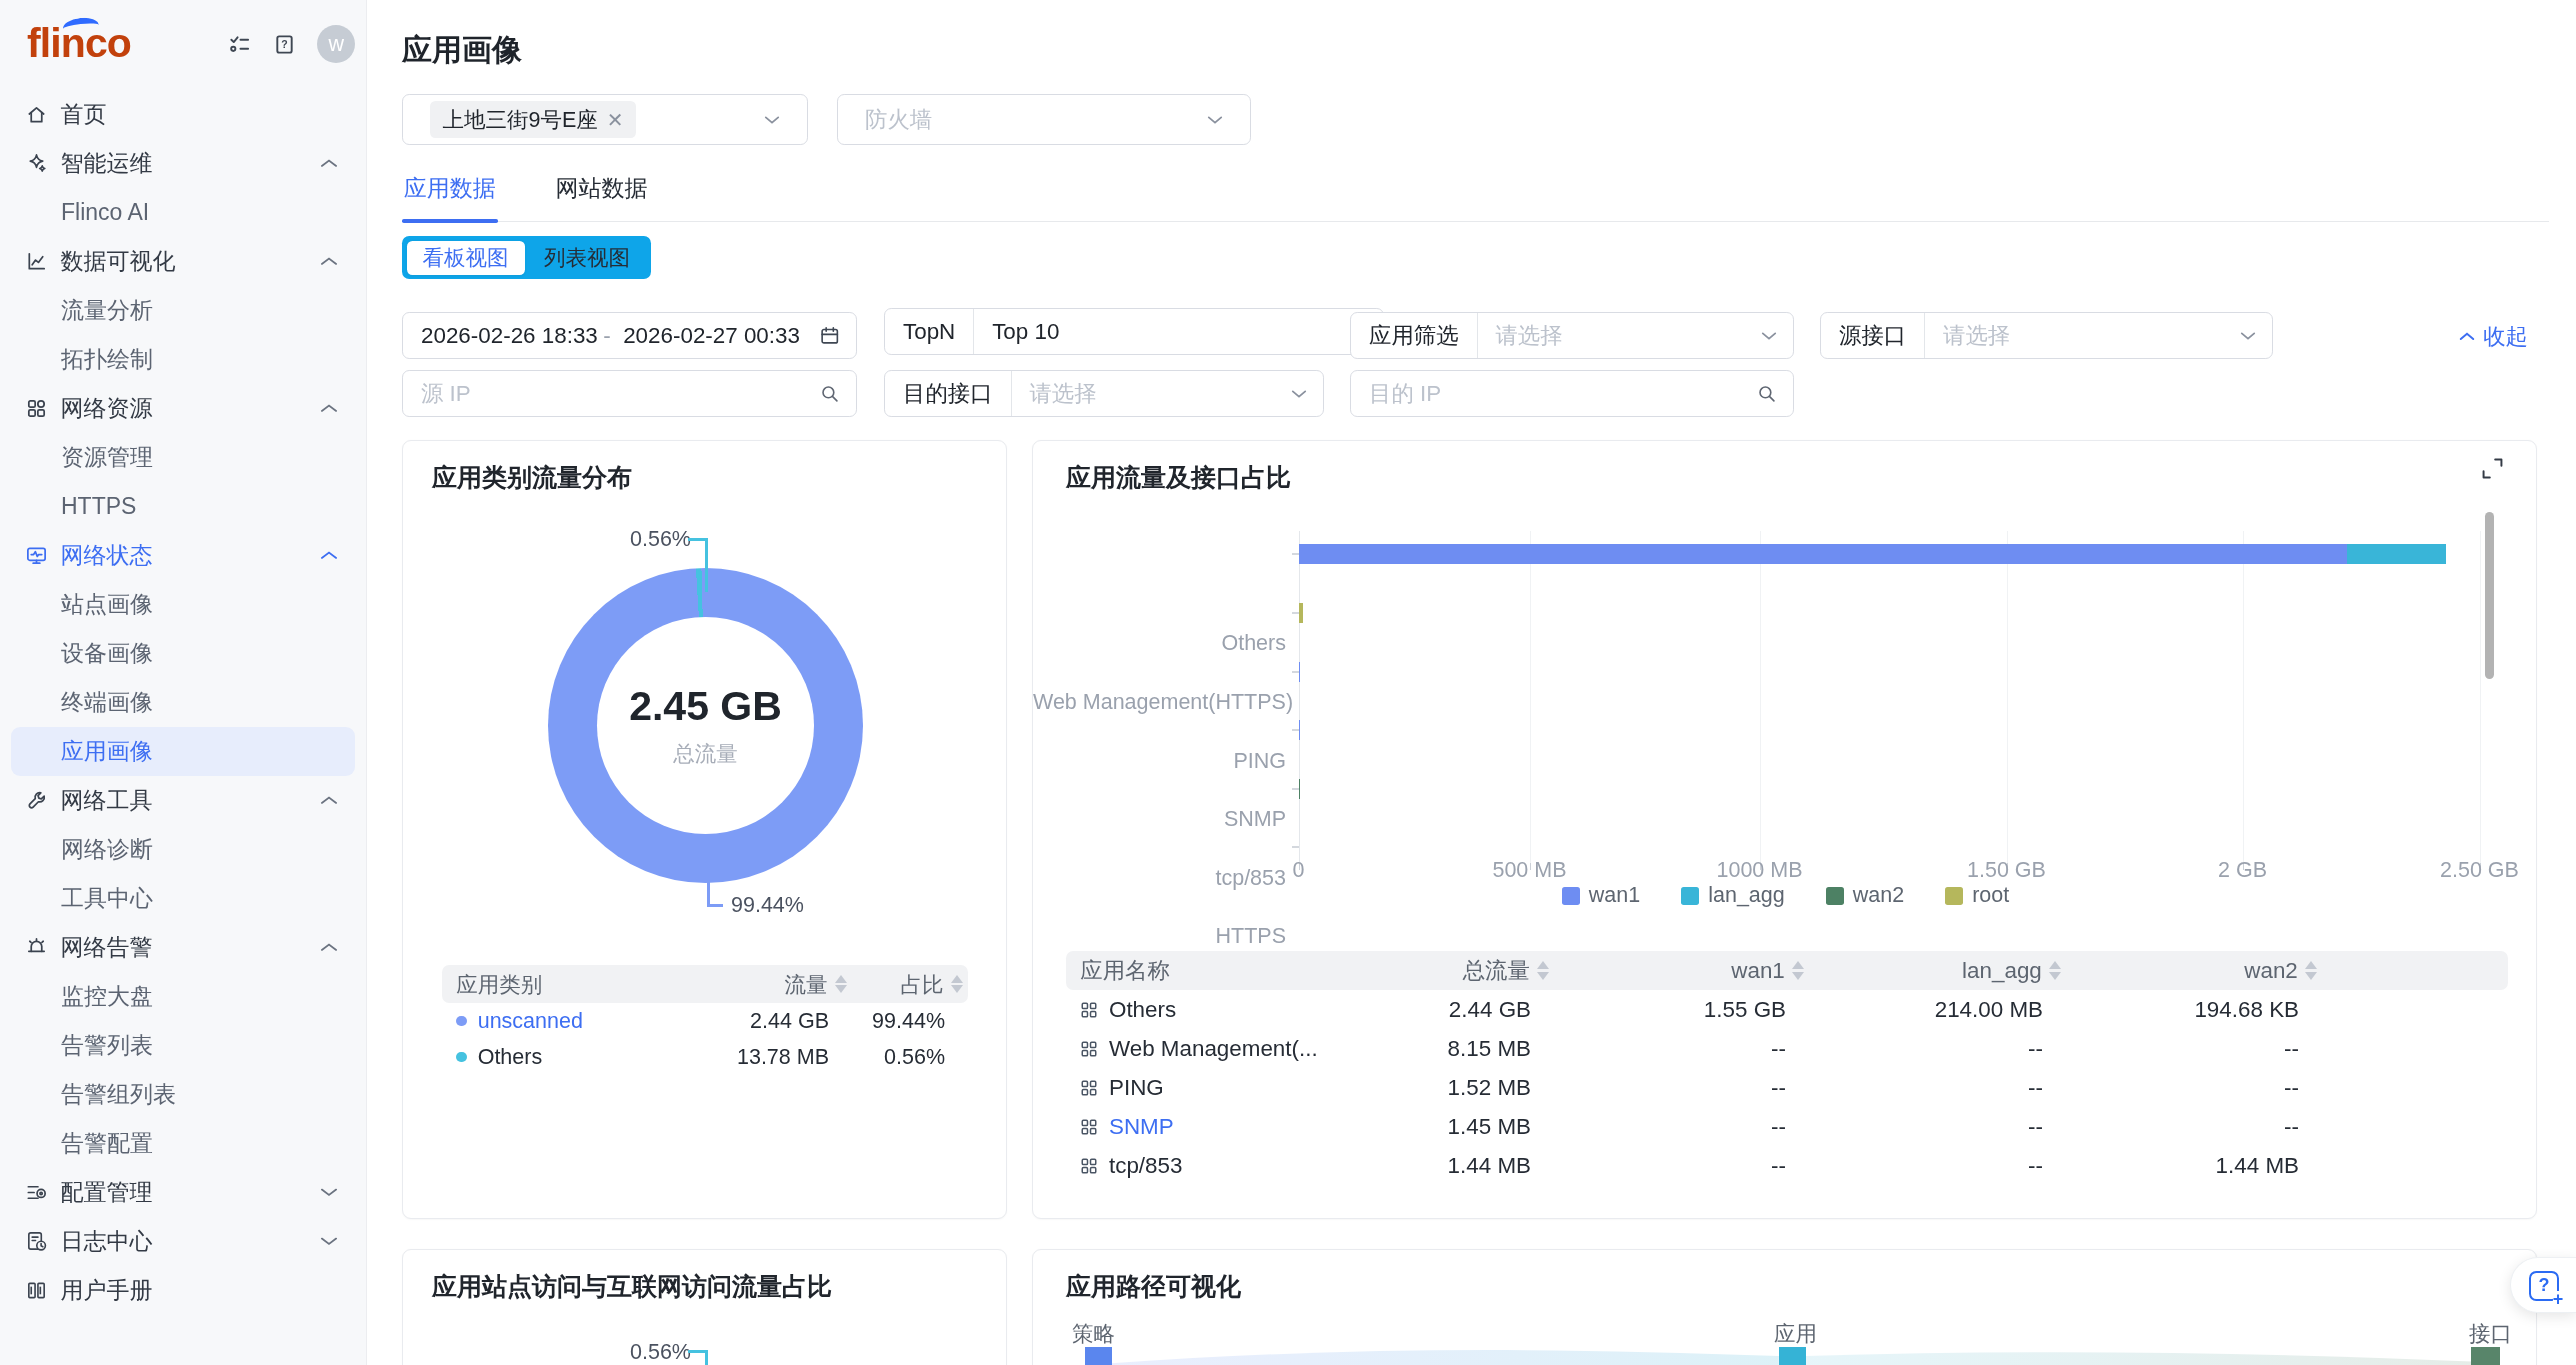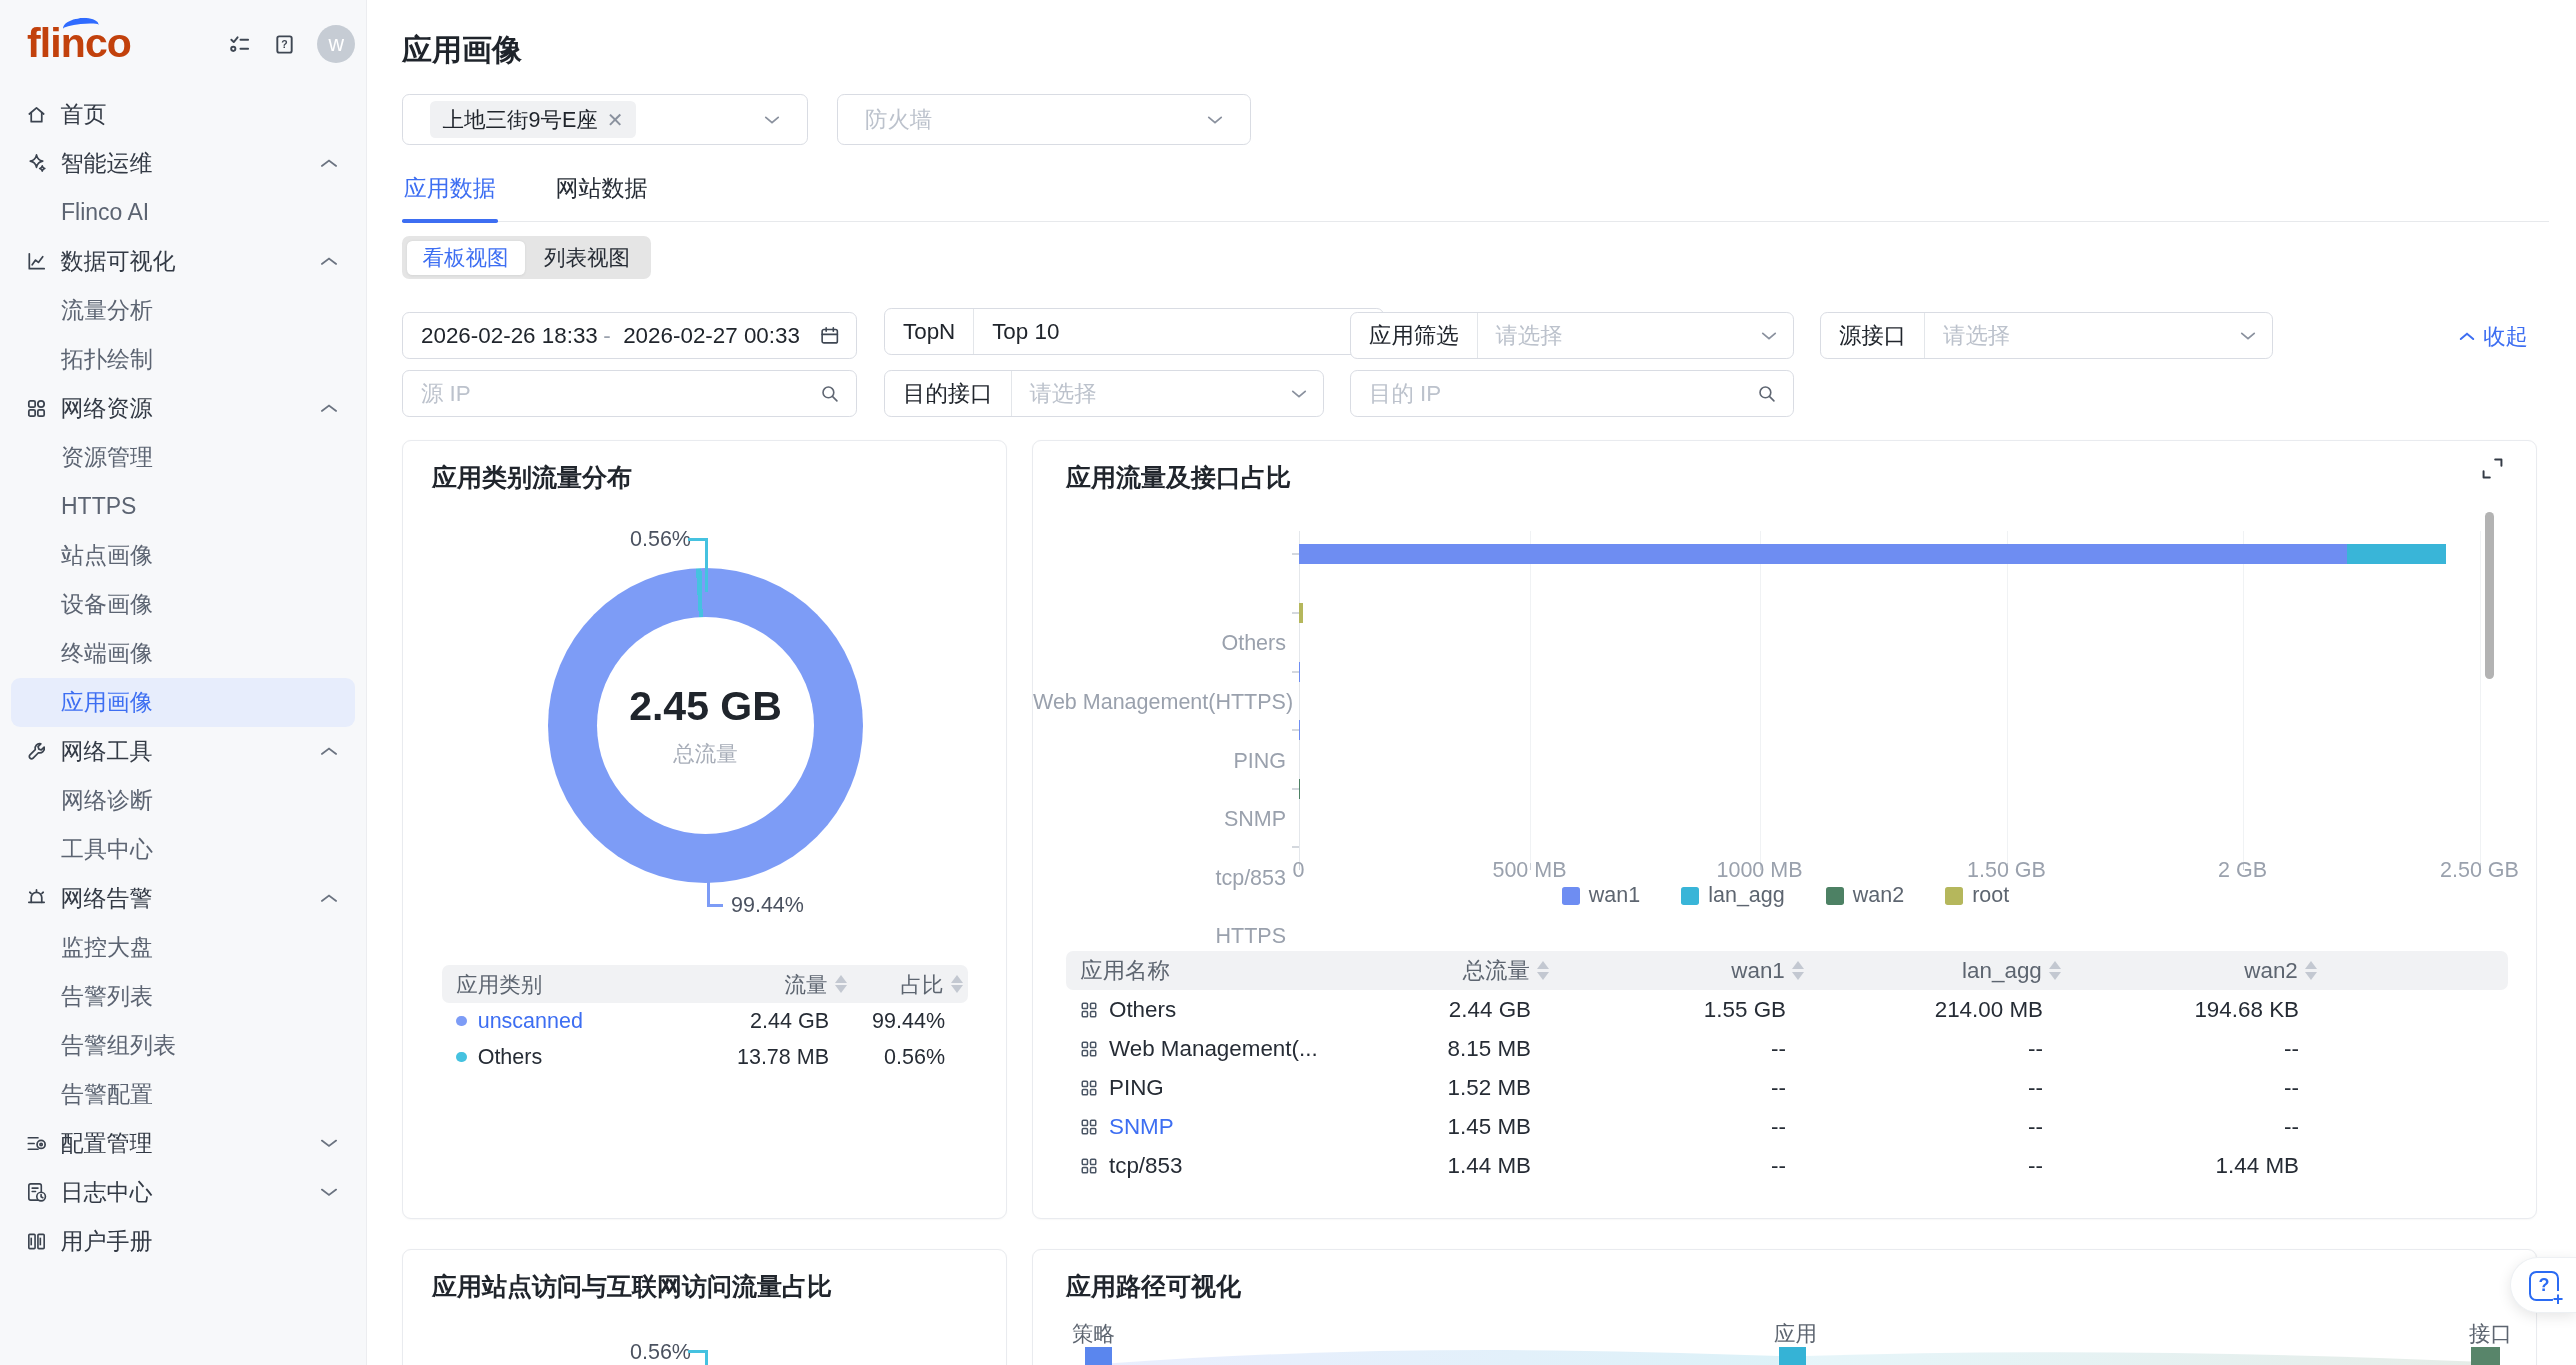--- a/index.html
+++ b/index.html
@@ -43,21 +43,21 @@
   .tag .x { color:#8a919e; font-size:20px; }
   .placeholder { color:#bcc2cc; font-size:22.4px; }
 
   .tabs { position:absolute; left:35px; top:164px; width:2147px; border-bottom:0.9px solid #e7e9ec;
     display:flex; gap:56px; }
   .tab { position:relative; font-size:23px; color:#262c35; padding:9px 1.8px 17px; cursor:pointer; }
   .tab.active { color:#3d6ef2; }
   .tab.active::after { content:""; position:absolute; left:0; right:0; bottom:-1.8px; height:3.6px;
     background:#3d6ef2; border-radius:1.8px; }
 
-  .view-toggle { position:absolute; left:35px; top:236px; height:43px; background:#e5e5e5;
+  .view-toggle { position:absolute; left:35px; top:236px; height:43px; background:#0ea5e9;
     border-radius:7.2px; display:flex; align-items:center; padding:0 4.5px; gap:3.6px; }
   .chip { height:34px; padding:0 16px; display:flex; align-items:center; font-size:21.5px;
     border-radius:5.4px; color:#262c35; cursor:pointer; }
   .chip.active { background:#fff; color:#3d6ef2; box-shadow:0 0.9px 2.7px rgba(31,35,41,.08); }
 
   .fbox { position:absolute; height:47px; border:0.9px solid #d9dce3; border-radius:7.2px;
     background:#fff; display:flex; align-items:center; font-size:22.4px; }
   .fbox .flabel { padding:0 18px; color:#20252c; white-space:nowrap; }
   .fbox .fdiv { width:0.9px; align-self:stretch; background:#e3e6ea; }
   .fbox .fval { padding:0 18px; color:#20252c; }
@@ -246,20 +246,36 @@
             </svg>
           </span>
       </div>
       <div class="nav-item sub">
           <span class="nlabel">资源管理</span>
         </div>
       <div class="nav-item sub">
           <span class="nlabel">HTTPS</span>
         </div>
 
+      <div class="nav-item blue">
+        <span class="nicon">
+          <svg width="23" height="23" viewBox="0 0 24 24" fill="none" stroke="#3d6ef2" stroke-width="1.8" stroke-linecap="round" stroke-linejoin="round">
+              <rect x="3" y="4.5" width="18" height="12.5" rx="2"></rect>
+              <path d="M6.5 11 H9 L10.8 8 L12.8 13 L14.2 11 H17.5"></path>
+              <path d="M12 17 V20"></path>
+              <path d="M8.5 20 H15.5"></path>
+            </svg>
+        </span>
+        <span class="nlabel">网络状态</span>
+        <span class="chev">
+            <svg width="20" height="12.5" viewBox="0 0 22 14" fill="none" stroke="#3d6ef2" stroke-width="2" stroke-linecap="round">
+              <path d="M3 10 L11 4 L19 10"></path>
+            </svg>
+          </span>
+      </div>
       <div class="nav-item sub">
           <span class="nlabel">站点画像</span>
         </div>
       <div class="nav-item sub">
           <span class="nlabel">设备画像</span>
         </div>
       <div class="nav-item sub">
           <span class="nlabel">终端画像</span>
         </div>
       <div class="nav-item sub selected">

